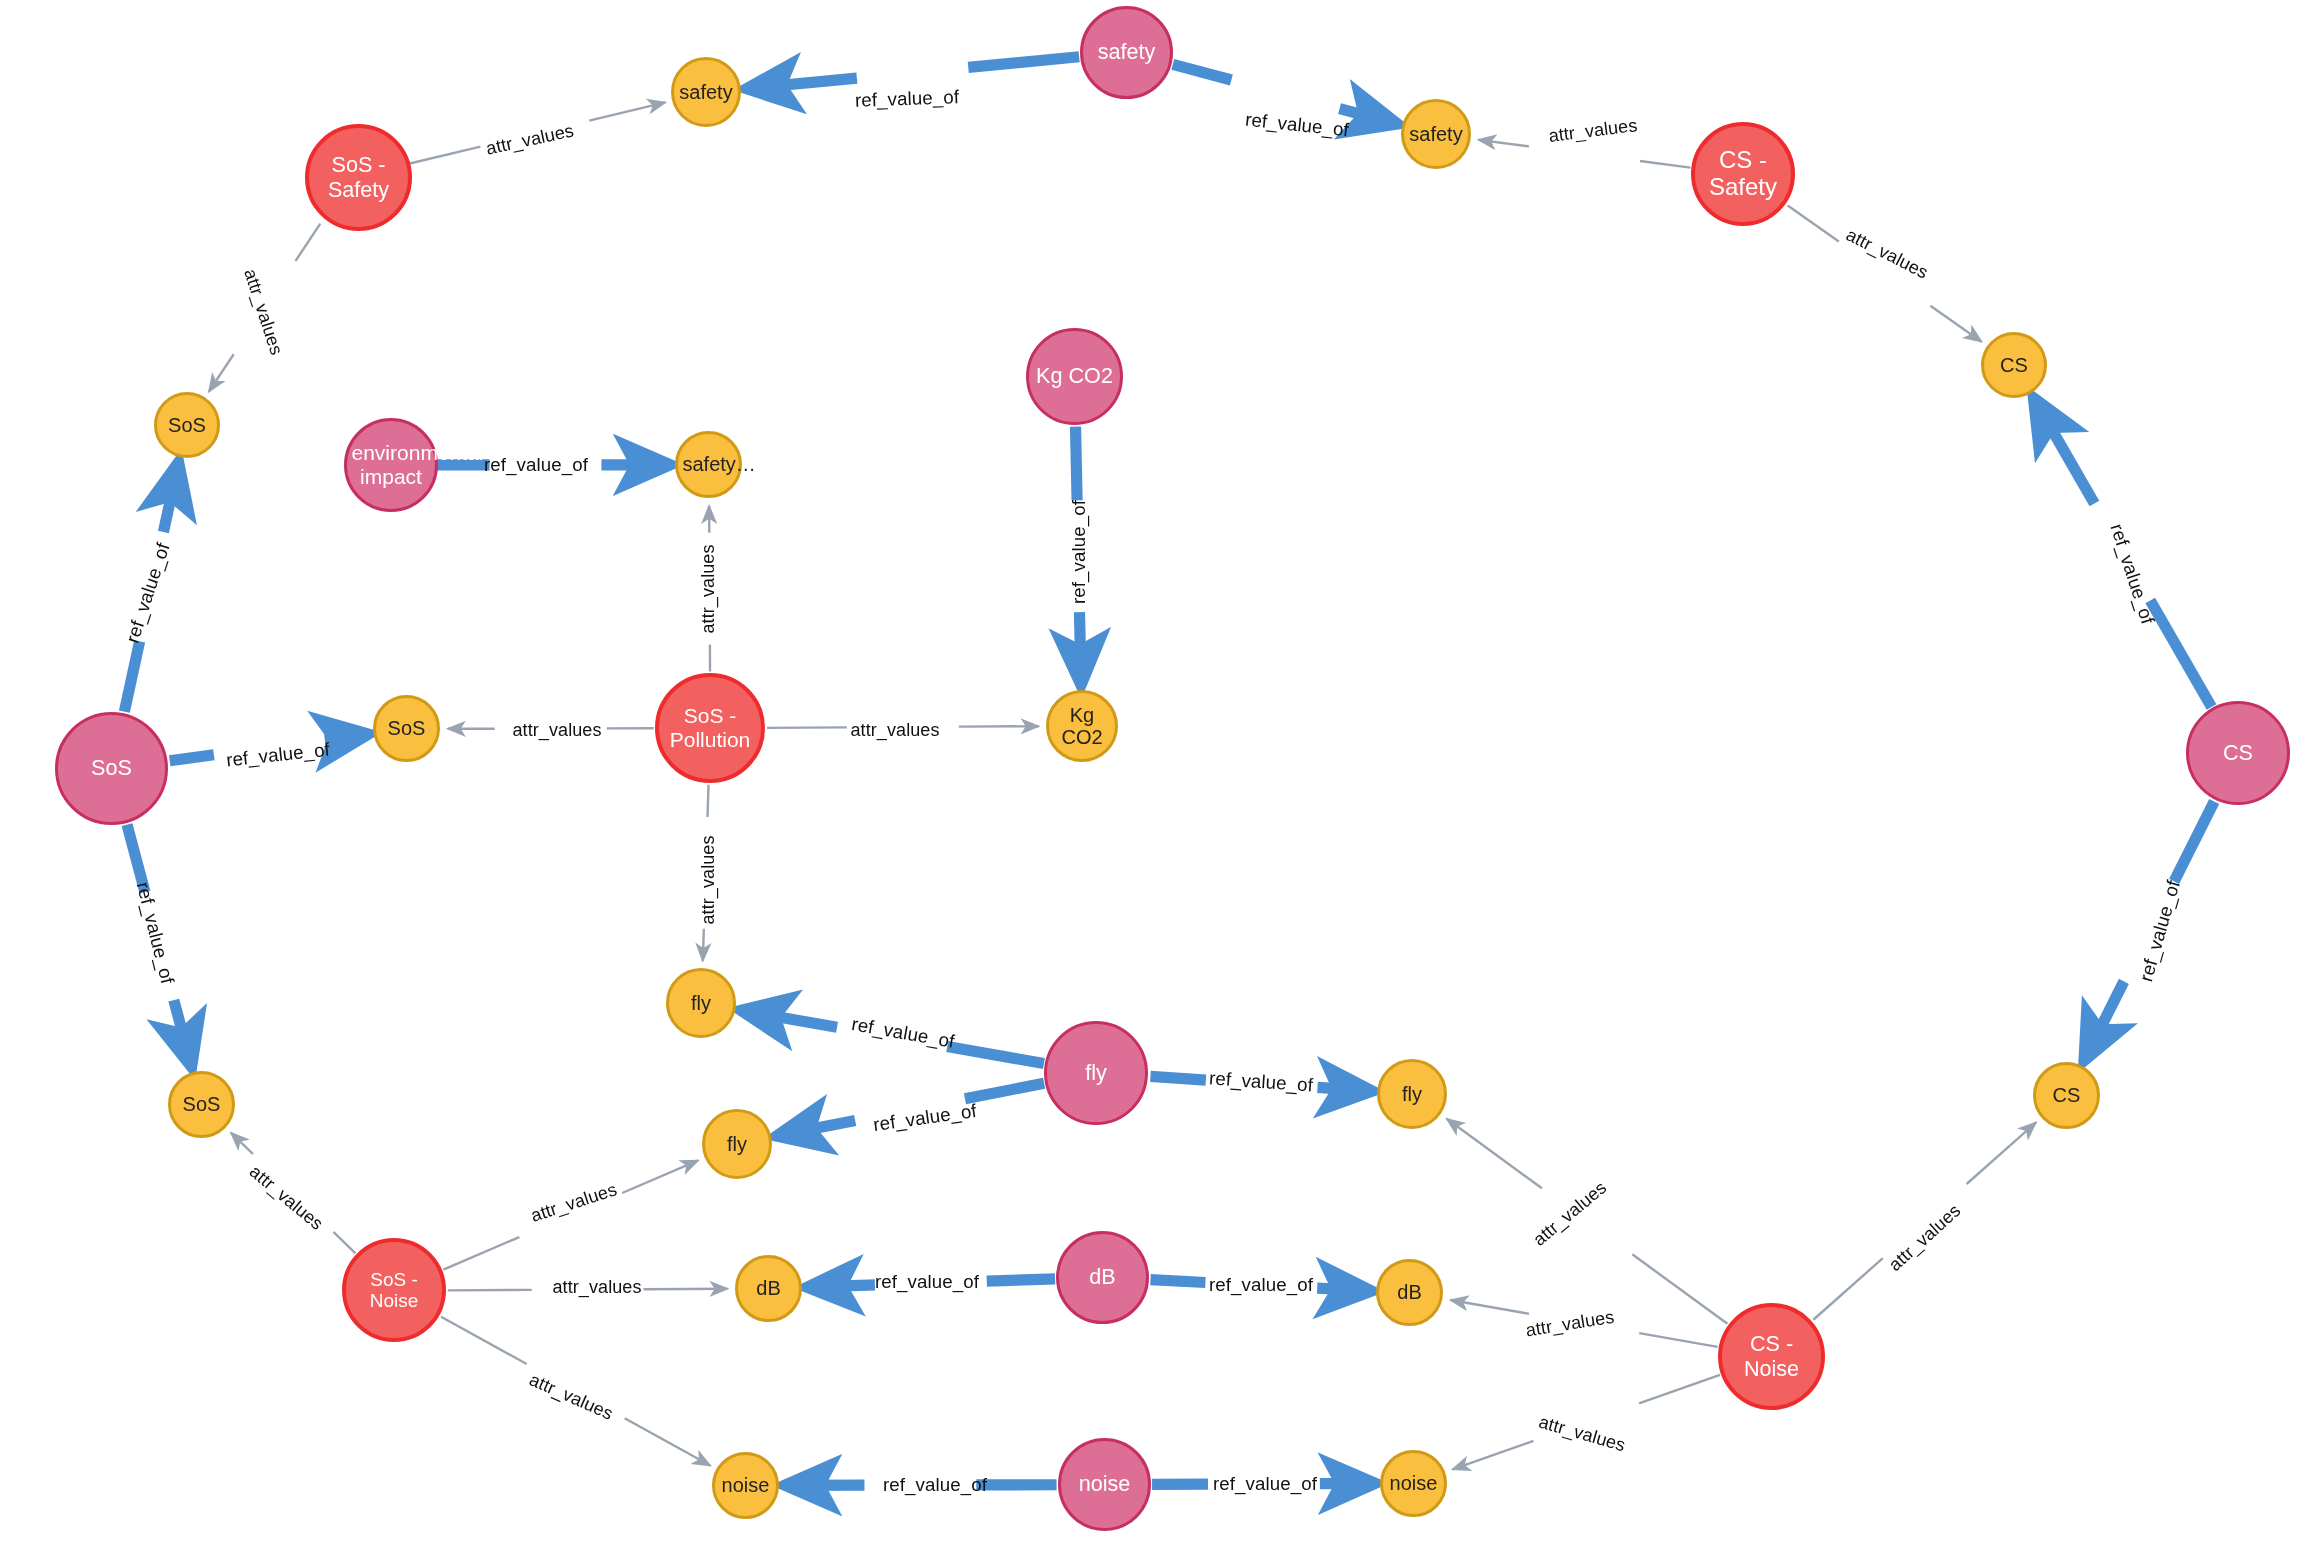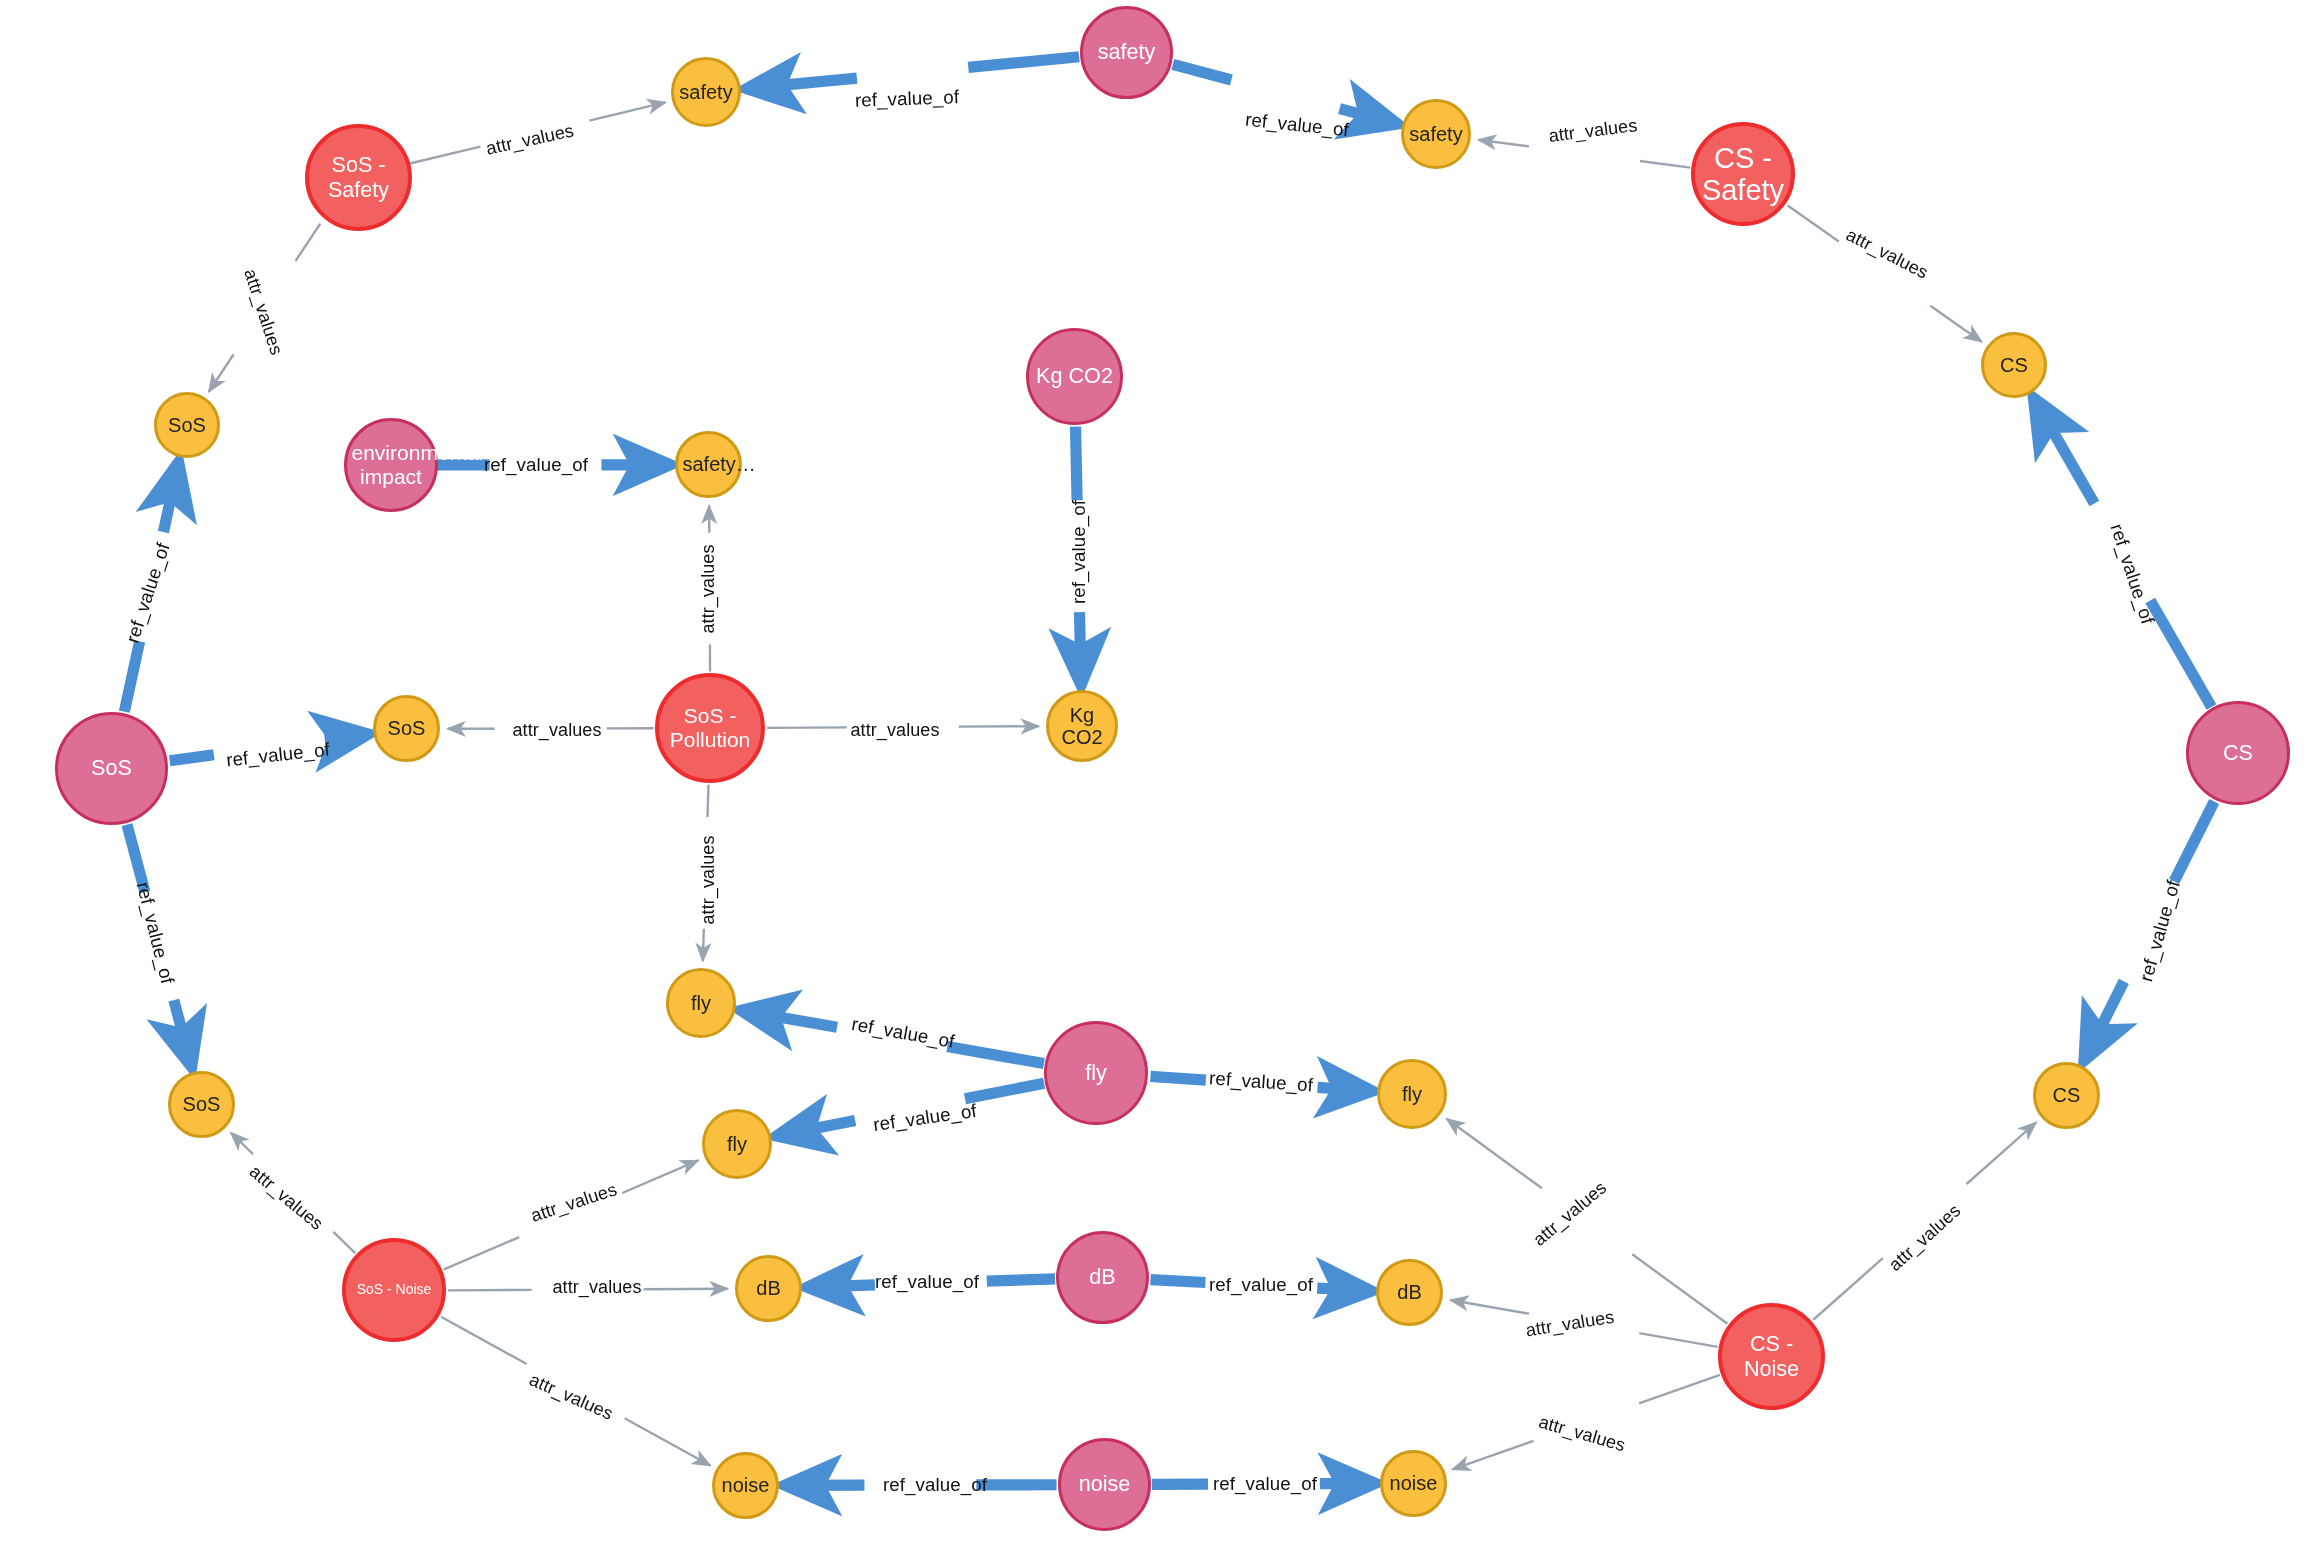--- a/index.html
+++ b/index.html
@@ -137,21 +137,21 @@
       </div>
       <div class="node n-yellow" style="left: 671px; top: 57px; width: 70px; height: 70px; font-size: 20px;">
         <span>safety</span>
       </div>
       <div class="node n-yellow" style="left: 1401px; top: 99px; width: 70px; height: 70px; font-size: 20px;">
         <span>safety</span>
       </div>
       <div class="node n-red" style="left: 305px; top: 124px; width: 107px; height: 107px; font-size: 21.6px;">
         <span>SoS - Safety</span>
       </div>
-      <div class="node n-red" style="left: 1691px; top: 122px; width: 104px; height: 104px; font-size: 29px;">
+      <div class="node n-red" style="left: 1691px; top: 122px; width: 104px; height: 104px; font-size: 24px;">
         <span>CS - Safety</span>
       </div>
       <div class="node n-yellow" style="left: 1981px; top: 332px; width: 66px; height: 66px; font-size: 20px;">
         <span>CS</span>
       </div>
       <div class="node n-yellow" style="left: 154px; top: 392px; width: 66px; height: 66px; font-size: 20px;">
         <span>SoS</span>
       </div>
       <div class="node n-pink" style="left: 344px; top: 418px; width: 94px; height: 94px; font-size: 21px;">
         <span>environmental impact</span>
@@ -197,21 +197,21 @@
       </div>
       <div class="node n-pink" style="left: 1056px; top: 1231px; width: 93px; height: 93px; font-size: 21.6px;">
         <span>dB</span>
       </div>
       <div class="node n-yellow" style="left: 735px; top: 1255px; width: 67px; height: 67px; font-size: 20px;">
         <span>dB</span>
       </div>
       <div class="node n-yellow" style="left: 1376px; top: 1259px; width: 67px; height: 67px; font-size: 20px;">
         <span>dB</span>
       </div>
-      <div class="node n-red" style="left: 342px; top: 1238px; width: 104px; height: 104px; font-size: 14px;">
+      <div class="node n-red" style="left: 342px; top: 1238px; width: 104px; height: 104px; font-size: 19px;">
         <span>SoS - Noise</span>
       </div>
       <div class="node n-red" style="left: 1718px; top: 1303px; width: 107px; height: 107px; font-size: 21.6px;">
         <span>CS - Noise</span>
       </div>
       <div class="node n-pink" style="left: 1058px; top: 1438px; width: 93px; height: 93px; font-size: 21.6px;">
         <span>noise</span>
       </div>
       <div class="node n-yellow" style="left: 712px; top: 1452px; width: 67px; height: 67px; font-size: 20px;">
         <span>noise</span>

